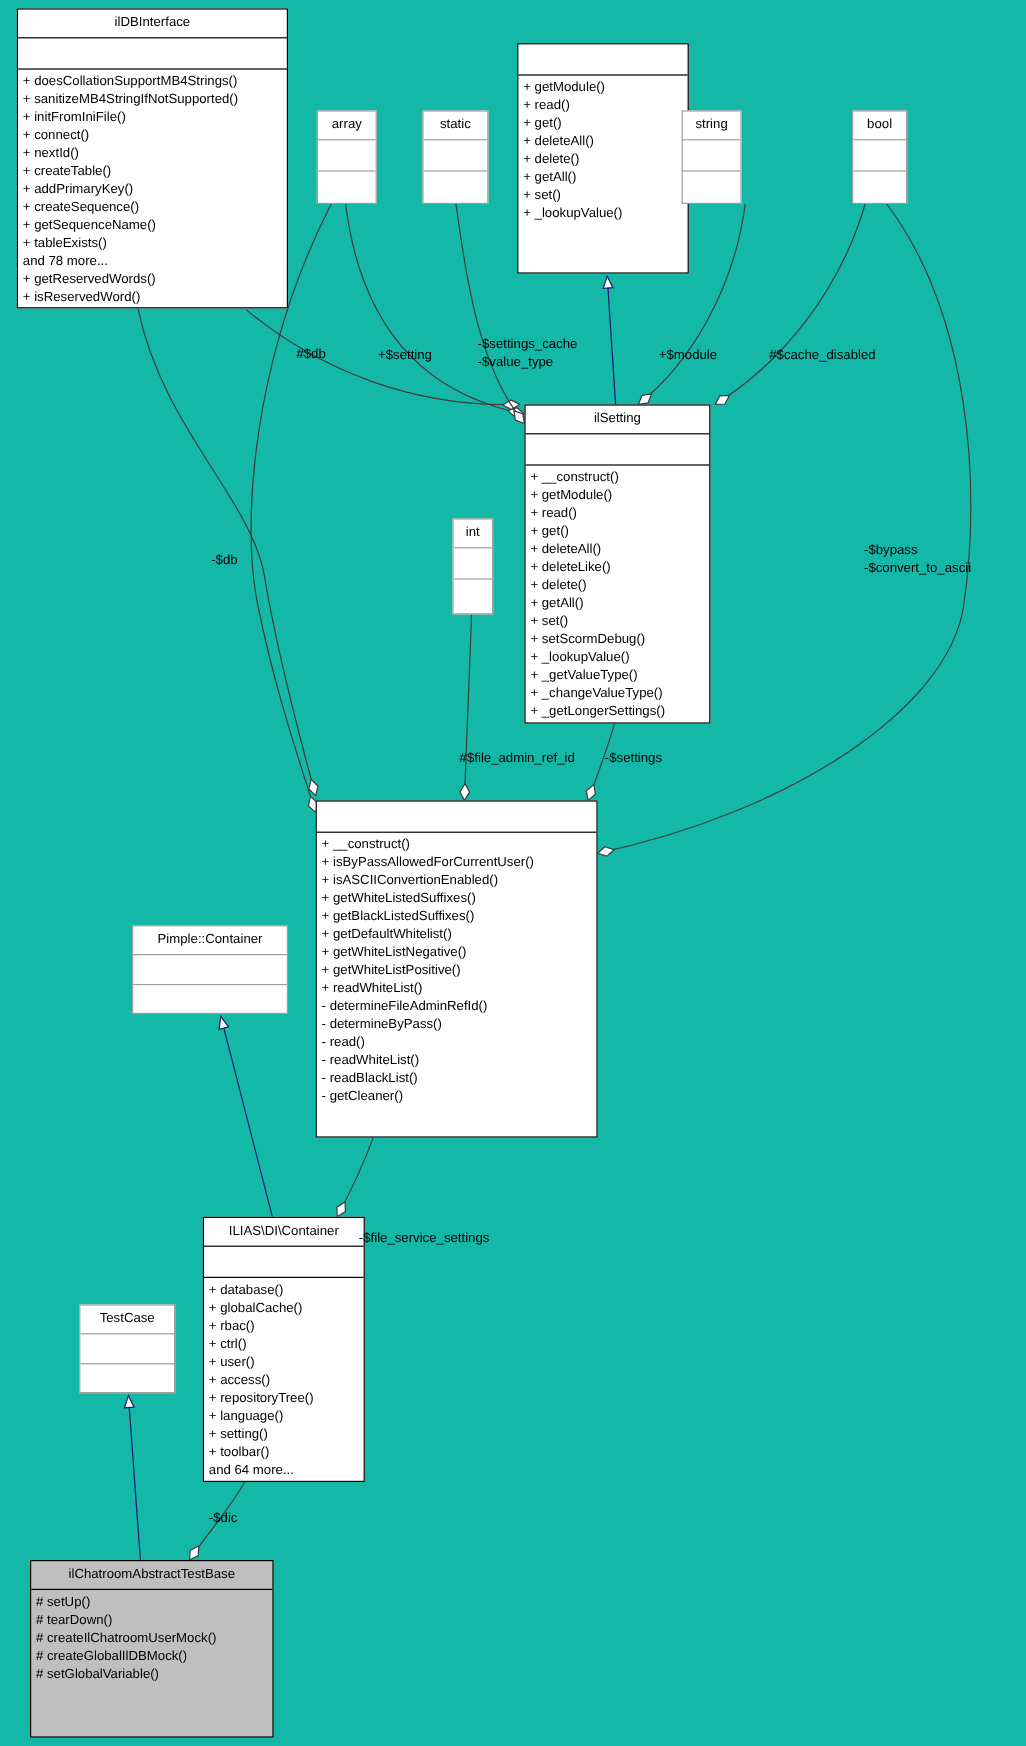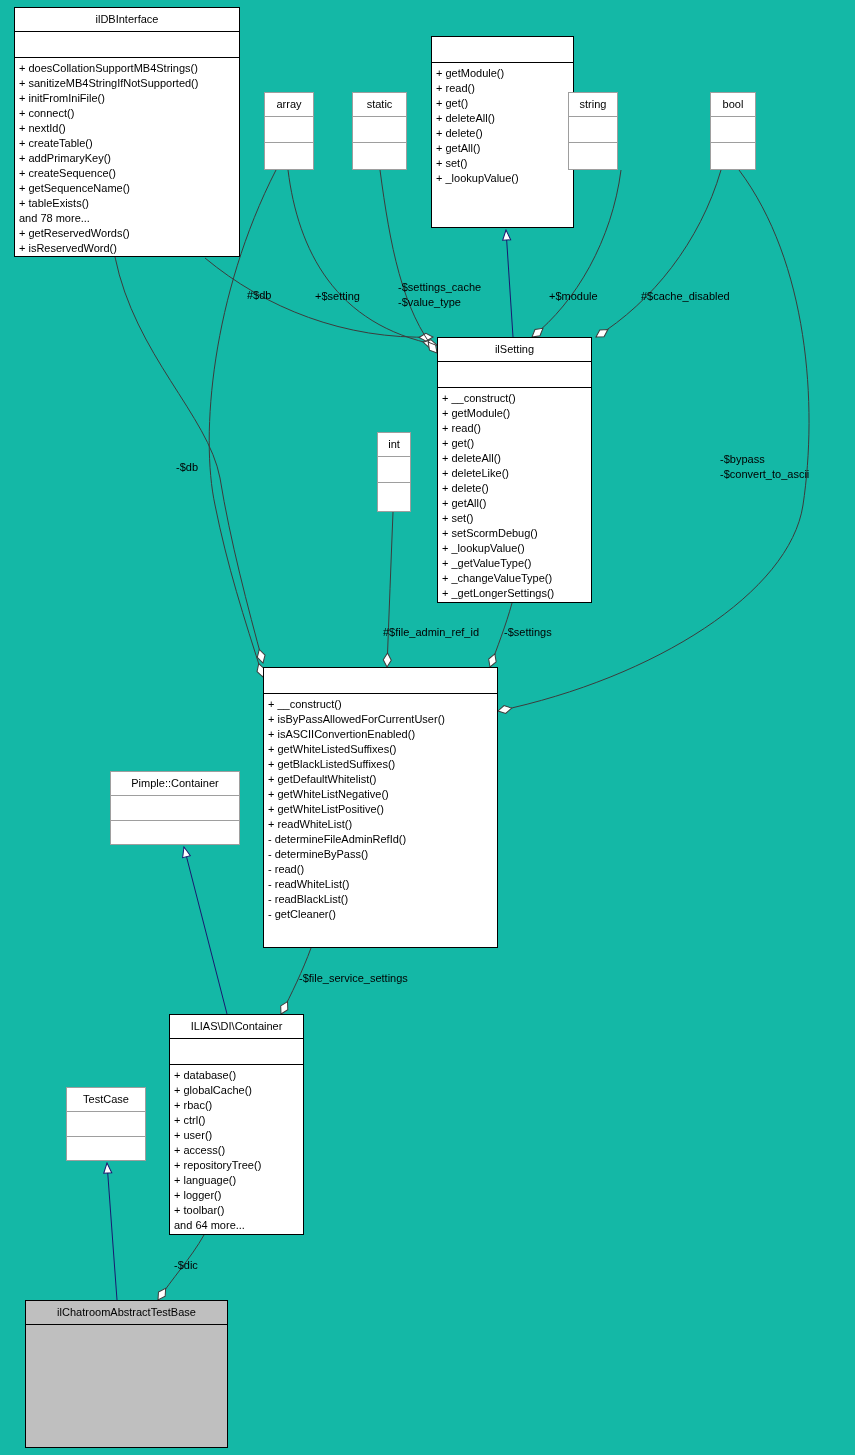--- a/index.html
+++ b/index.html
@@ -44,21 +44,21 @@
   #lab-db-setting{left:247px;top:288px;width:50px}
   #lab-setting-member{left:315px;top:289px;width:70px}
   #lab-static-members{left:398px;top:280px;width:110px}
   #lab-module{left:549px;top:289px;width:70px}
   #lab-cache-disabled{left:641px;top:289px;width:112px}
   #lab-bypass{left:720px;top:452px;width:132px}
   #lab-db-fss{left:176px;top:460px;width:40px}
   #lab-lists{left:228px;top:424px;width:140px}
   #lab-file-admin{left:383px;top:625px;width:120px}
   #lab-settings{left:504px;top:625px;width:70px}
-  #lab-fs-settings{left:299px;top:971px;width:145px}
+  #lab-fs-settings{left:299px;top:1025px;width:145px}
   #lab-dic{left:174px;top:1258px;width:40px}
 </style>
 </head>
 <body>
 
 <div id="stage">
 
   <svg id="edges" width="855" height="1455" viewBox="0 0 855 1455">
     <defs>
       <marker id="diamond" viewBox="0 0 16 10" refX="15" refY="5" markerWidth="16" markerHeight="10" orient="auto" markerUnits="userSpaceOnUse">
@@ -208,34 +208,41 @@
     <div class="sep"></div>
     <div class="members">
         <div class="line">+ database()</div>
         <div class="line">+ globalCache()</div>
         <div class="line">+ rbac()</div>
         <div class="line">+ ctrl()</div>
         <div class="line">+ user()</div>
         <div class="line">+ access()</div>
         <div class="line">+ repositoryTree()</div>
         <div class="line">+ language()</div>
-        <div class="line">+ logger()</div>
+        <div class="line">+ setting()</div>
         <div class="line">+ toolbar()</div>
         <div class="line">and 64 more...</div>
       </div>
   </div>
 
   <div class="uml weak" id="box-testcase">
     <div class="title">TestCase</div>
     <div class="sep s25"></div>
     <div></div>
   </div>
 
   <div class="uml hl" id="box-chatroom">
     <div class="title">ilChatroomAbstractTestBase</div>
+    <div class="members">
+        <div class="line"># setUp()</div>
+        <div class="line"># tearDown()</div>
+        <div class="line"># createIlChatroomUserMock()</div>
+        <div class="line"># createGlobalIlDBMock()</div>
+        <div class="line"># setGlobalVariable()</div>
+      </div>
   </div>
 
   <div class="elabel" id="lab-db-setting">#$db</div>
   <div class="elabel" id="lab-setting-member">+$setting</div>
   <div class="elabel center" id="lab-static-members">
       <div class="line">-$settings_cache</div>
       <div class="line">-$value_type</div>
     </div>
   <div class="elabel" id="lab-module">+$module</div>
   <div class="elabel" id="lab-cache-disabled">#$cache_disabled</div>

